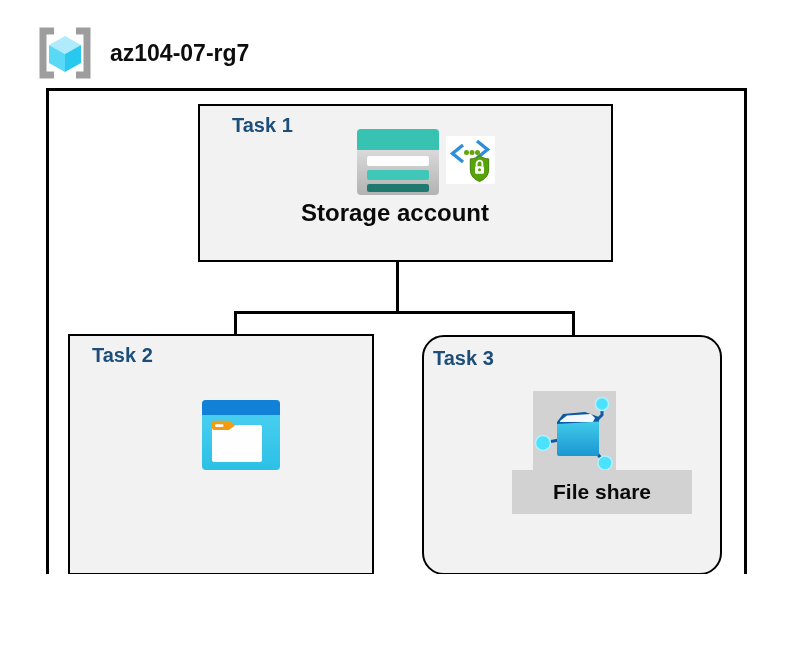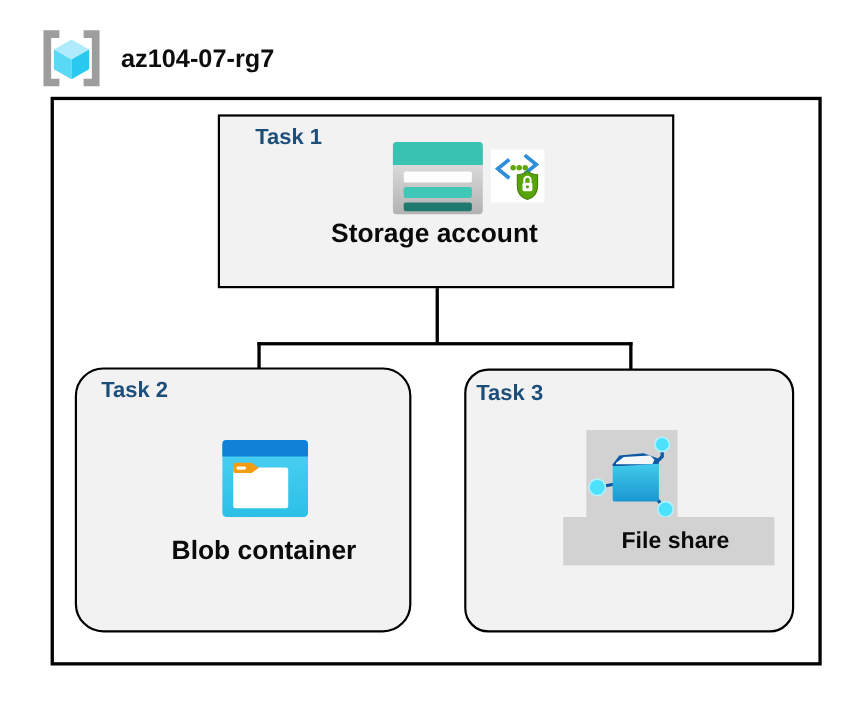--- a/index.html
+++ b/index.html
@@ -1,55 +1,55 @@
 <!DOCTYPE html>
 <html><head>
 <meta charset="utf-8">
 <style>
   html,body{margin:0;padding:0;background:#ffffff;}
   .canvas{
-    position:relative;width:788px;height:647px;background:#ffffff;
+    position:relative;width:788px;height:574px;background:#ffffff;
     font-family:"Liberation Sans","DejaVu Sans",sans-serif;overflow:hidden;
   }
   .abs{position:absolute;}
   
   .rg-title{
     left:110px;top:40px;font-size:23px;font-weight:700;color:#0d0d0d;
     letter-spacing:0px;
   }
   
   .outer-box{
     left:46px;top:88px;width:695px;height:511px;
     border:3px solid #000;background:#ffffff;
   }
   
   .task-box{
     background:#f2f2f2;border:2px solid #000;
   }
   .task1{left:198px;top:104px;width:411px;height:154px;}
-  .task2{left:68px;top:334px;width:302px;height:237px;border-radius:26px;}
+  .task2{left:68px;top:334px;width:302px;height:237px;}
   .task3{left:422px;top:335px;width:296px;height:236px;border-radius:22px;}
   .task-label{
     position:absolute;font-size:20px;font-weight:700;color:#1c4e79;
   }
   .resource-label{
     position:absolute;font-size:24px;font-weight:700;color:#0a0a0a;
     text-align:center;white-space:nowrap;
   }
   
   .connector{background:#000;}
   .conn-v1{left:396px;top:235px;width:3px;height:78px;}
   .conn-h {left:234px;top:311px;width:341px;height:3px;}
   .conn-v2{left:234px;top:311px;width:3px;height:78px;}
   .conn-v3{left:572px;top:311px;width:3px;height:83px;}
   
   .fs-icon-bg{left:109px;top:54px;width:83px;height:80px;background:#d2d2d2;}
   .fs-label-bg{
     left:88px;top:133px;width:180px;height:44px;background:#d2d2d2;
-    display:flex;align-items:center;justify-content:center;padding-left:12px;
+    display:flex;align-items:center;justify-content:center;
   }
   .fs-label{
     font-size:21px;font-weight:700;color:#0a0a0a;white-space:nowrap;
   }
   svg{display:block;}
 </style>
 </head>
 <body>
 
 <div class="canvas">
@@ -120,21 +120,20 @@
           </linearGradient>
         </defs>
         <rect x="0" y="0" width="78" height="70" rx="4" fill="url(#bg2)"></rect>
         <path d="M0,15 V4 Q0,0 4,0 H74 Q78,0 78,4 V15 Z" fill="#1180d7"></path>
         <rect x="10" y="25" width="50" height="37" rx="2" fill="#fefefe"></rect>
         <path d="M10,22.5 q0,-1.8 1.8,-1.8 h15 l6.5,4.6 l-6.5,4.6 h-15 q-1.8,0 -1.8,-1.8 z" fill="#f39b11"></path>
         <rect x="13" y="24.2" width="8.5" height="2.8" rx="1.2" fill="#ffffff"></rect>
       </svg>
     </div>
 
-    <div class="resource-label" style="left:0px;top:151px;width:340px;">Blob container</div>
   </div>
 
   <div class="abs task-box task3">
     <div class="task-label" style="left:9px;top:10px;">Task 3</div>
 
     <div class="abs fs-icon-bg">
       <div>
         <svg width="83" height="80" viewBox="0 0 83 80">
           <defs>
             <linearGradient id="fg3" x1="0" y1="0" x2="0" y2="1">

